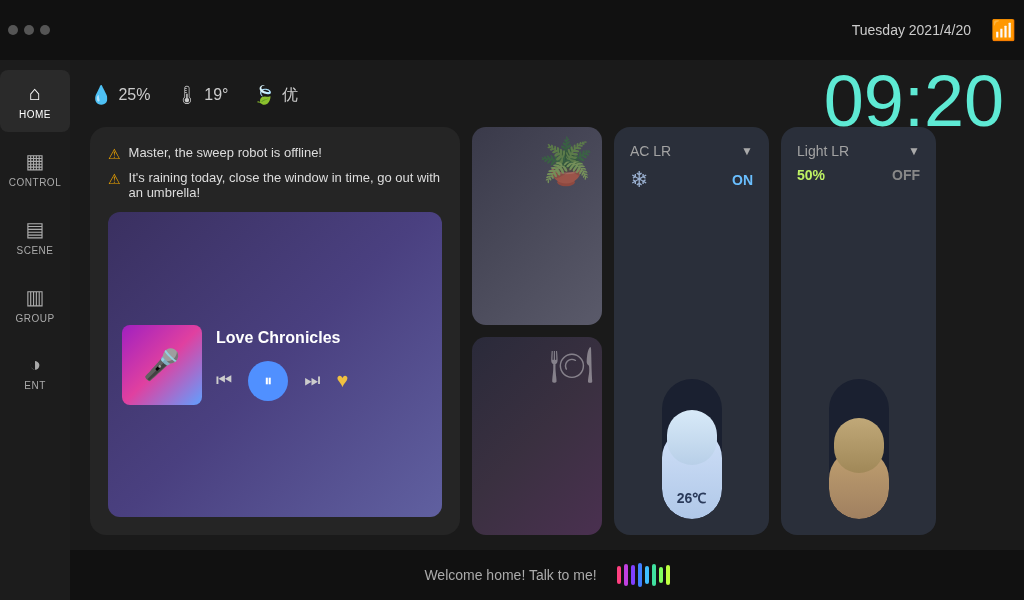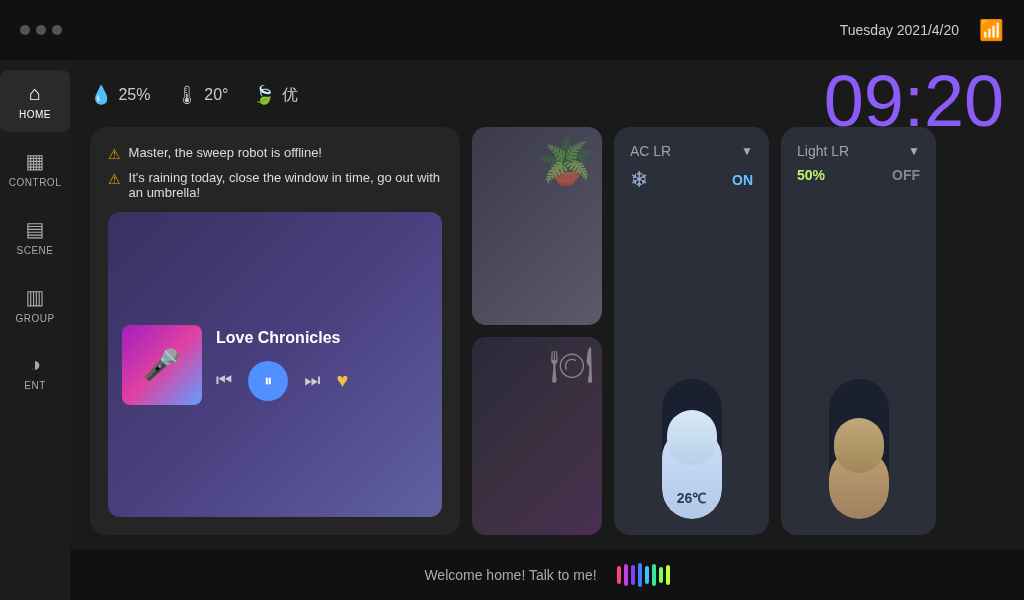--- a/index.html
+++ b/index.html
@@ -14,21 +14,21 @@
     }
 
     
     .top-bar {
       position: absolute;
       top: 0; left: 0; right: 0;
       height: 60px;
       background: #111;
       display: flex;
       align-items: center;
-      padding: 0 20px;
+      padding: 0 8px;
     }
     .top-dots {
       display: flex; gap: 6px;
     }
     .dot {
       width: 10px; height: 10px;
       border-radius: 50%;
       background: #555;
     }
     .top-right {
@@ -107,21 +107,21 @@
       font-size: 16px;
       color: #ccc;
     }
     .status-icon {
       font-size: 18px;
     }
     .clock {
       margin-left: auto;
       font-size: 72px;
       font-weight: 300;
-      color: #8b5cf6;
+      color: #5eead4;
       line-height: 1;
       position: absolute;
       right: 20px;
       top: 65px;
     }
 
     
     .cards-row {
       display: flex;
       gap: 12px;
@@ -443,21 +443,21 @@
 
 <div class="main">
 
   <div class="status-bar">
     <div class="status-item">
       <span class="status-icon">💧</span>
       <span>25%</span>
     </div>
     <div class="status-item">
       <span class="status-icon">🌡</span>
-      <span>20°</span>
+      <span>19°</span>
     </div>
     <div class="status-item">
       <span class="status-icon">🍃</span>
       <span>优</span>
     </div>
   </div>
 
   <div class="cards-row">
 
     <div class="main-card">

